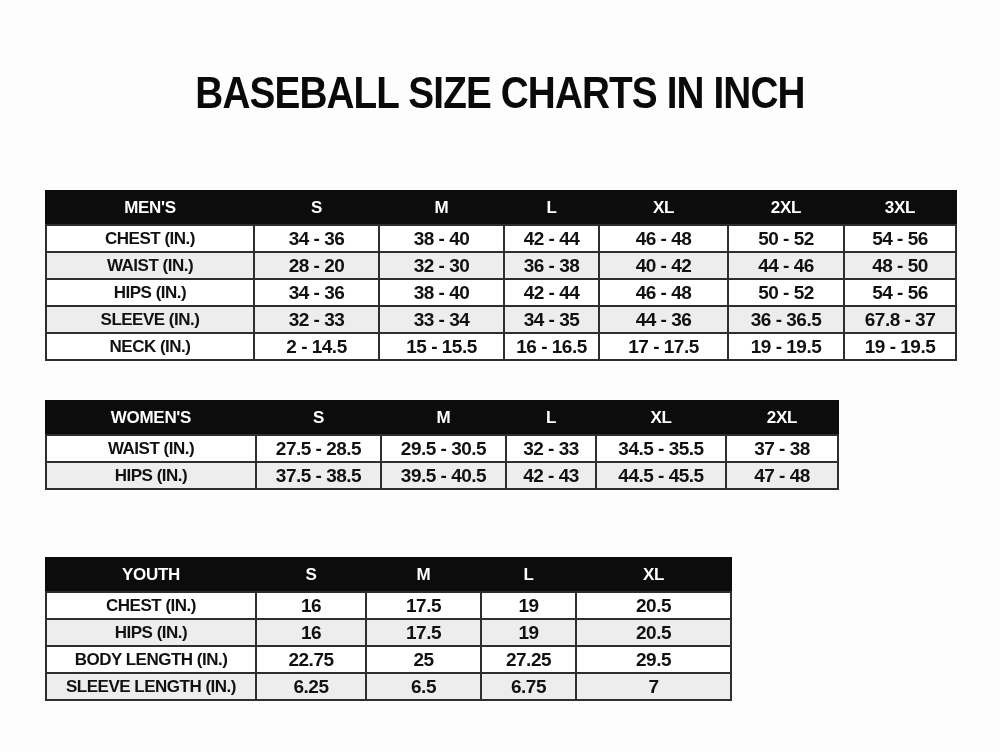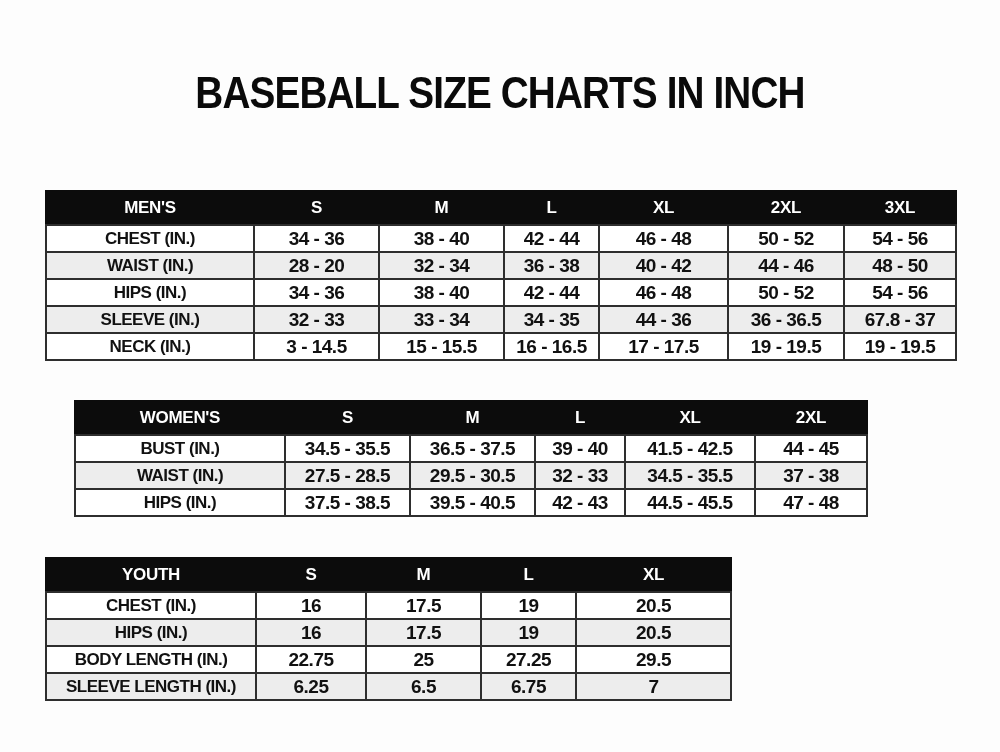--- a/index.html
+++ b/index.html
@@ -63,21 +63,21 @@
 
   #table-mens{left:45px;top:190px;width:910px;}
   #table-mens col:nth-child(1){width:208px;}
   #table-mens col:nth-child(2){width:125px;}
   #table-mens col:nth-child(3){width:125px;}
   #table-mens col:nth-child(4){width:95px;}
   #table-mens col:nth-child(5){width:129px;}
   #table-mens col:nth-child(6){width:116px;}
   #table-mens col:nth-child(7){width:112px;}
 
-  #table-womens{left:45px;top:400px;width:792px;margin-left:29px;}
+  #table-womens{left:45px;top:400px;width:792px;}
   #table-womens col:nth-child(1){width:210px;}
   #table-womens col:nth-child(2){width:125px;}
   #table-womens col:nth-child(3){width:125px;}
   #table-womens col:nth-child(4){width:90px;}
   #table-womens col:nth-child(5){width:130px;}
   #table-womens col:nth-child(6){width:112px;}
 
   #table-youth{left:45px;top:557px;width:685px;}
   #table-youth col:nth-child(1){width:210px;}
   #table-youth col:nth-child(2){width:110px;}
@@ -119,21 +119,21 @@
           <td>34 - 36</td>
           <td>38 - 40</td>
           <td>42 - 44</td>
           <td>46 - 48</td>
           <td>50 - 52</td>
           <td>54 - 56</td>
         </tr>
         <tr>
           <th>WAIST (IN.)</th>
           <td>28 - 20</td>
-          <td>32 - 34</td>
+          <td>32 - 30</td>
           <td>36 - 38</td>
           <td>40 - 42</td>
           <td>44 - 46</td>
           <td>48 - 50</td>
         </tr>
         <tr>
           <th>HIPS (IN.)</th>
           <td>34 - 36</td>
           <td>38 - 40</td>
           <td>42 - 44</td>
@@ -145,21 +145,21 @@
           <th>SLEEVE (IN.)</th>
           <td>32 - 33</td>
           <td>33 - 34</td>
           <td>34 - 35</td>
           <td>44 - 36</td>
           <td>36 - 36.5</td>
           <td>67.8 - 37</td>
         </tr>
         <tr>
           <th>NECK (IN.)</th>
-          <td>3 - 14.5</td>
+          <td>2 - 14.5</td>
           <td>15 - 15.5</td>
           <td>16 - 16.5</td>
           <td>17 - 17.5</td>
           <td>19 - 19.5</td>
           <td>19 - 19.5</td>
         </tr>
       </tbody>
   </table>
 
   <table id="table-womens">
@@ -176,28 +176,20 @@
           <th>WOMEN'S</th>
           <th>S</th>
           <th>M</th>
           <th>L</th>
           <th>XL</th>
           <th>2XL</th>
         </tr>
       </thead>
     <tbody>
         <tr>
-          <th>BUST (IN.)</th>
-          <td>34.5 - 35.5</td>
-          <td>36.5 - 37.5</td>
-          <td>39 - 40</td>
-          <td>41.5 - 42.5</td>
-          <td>44 - 45</td>
-        </tr>
-        <tr>
           <th>WAIST (IN.)</th>
           <td>27.5 - 28.5</td>
           <td>29.5 - 30.5</td>
           <td>32 - 33</td>
           <td>34.5 - 35.5</td>
           <td>37 - 38</td>
         </tr>
         <tr>
           <th>HIPS (IN.)</th>
           <td>37.5 - 38.5</td>

